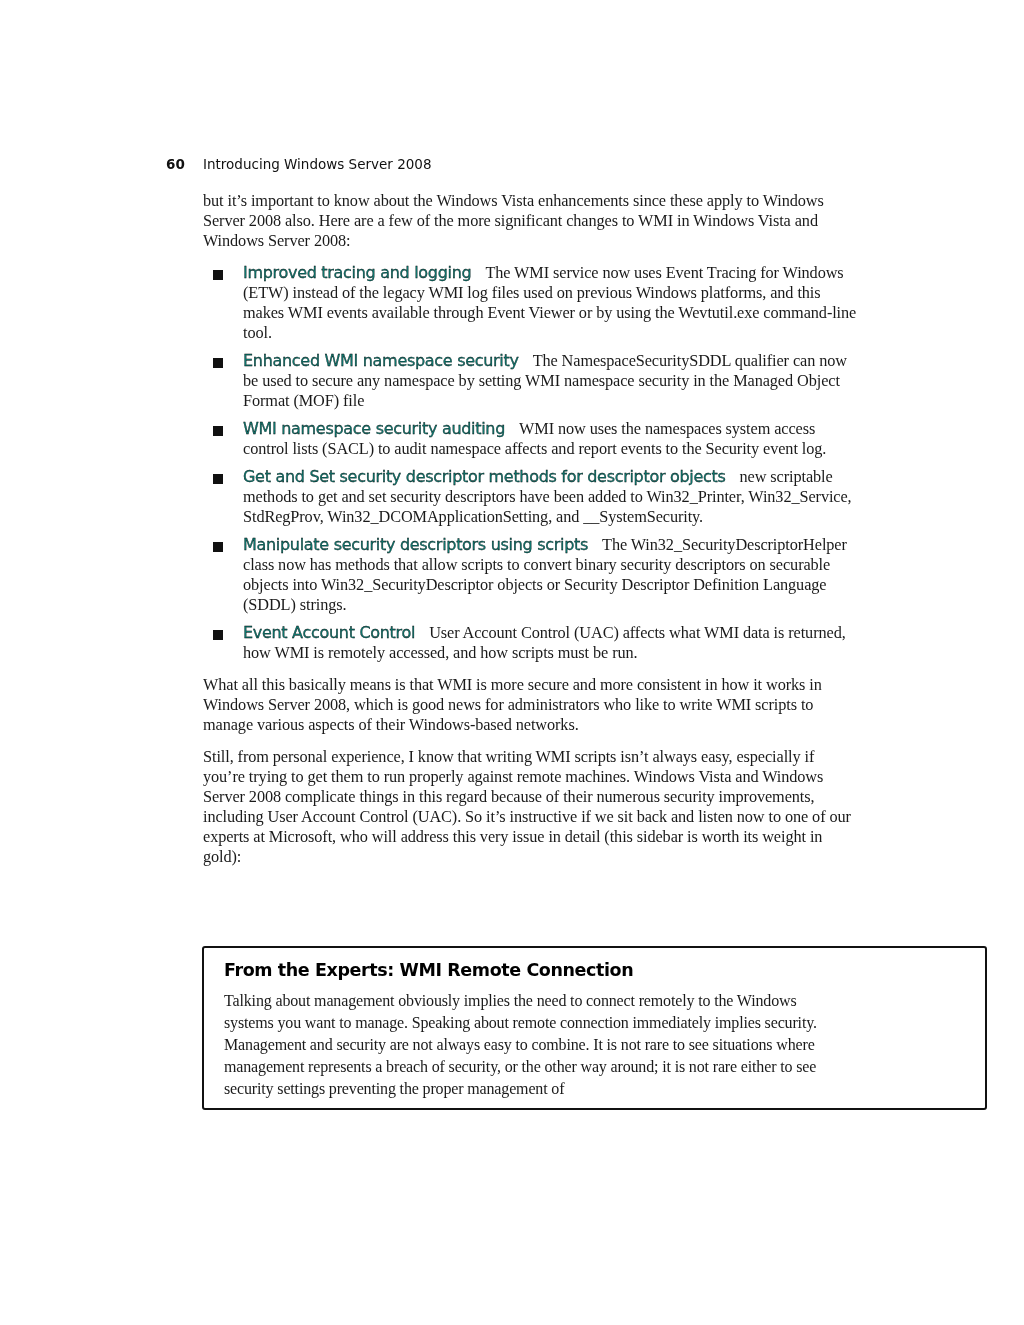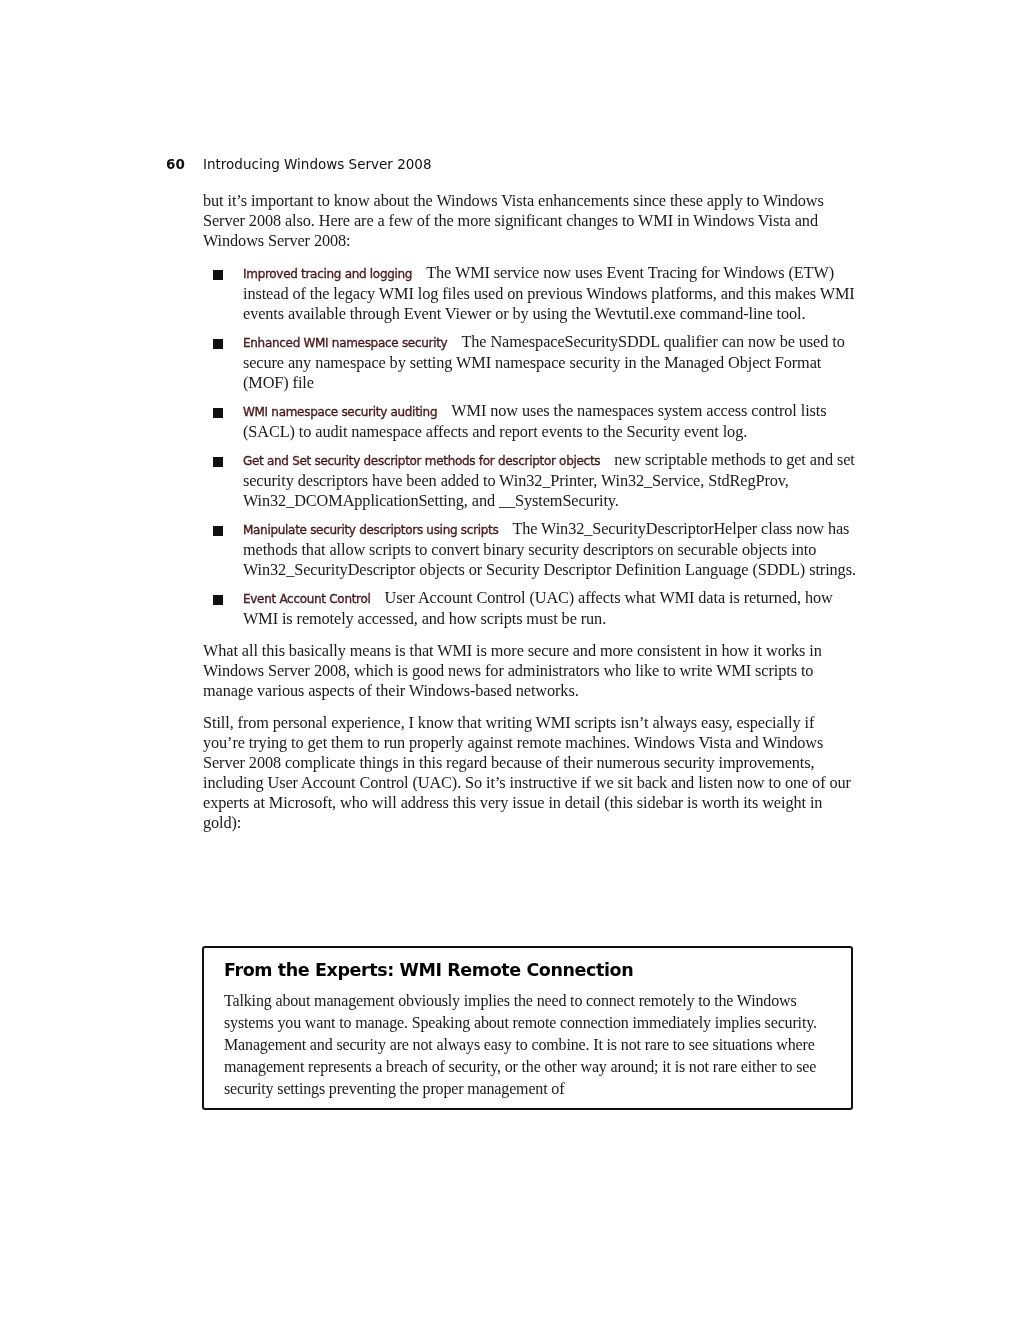--- a/index.html
+++ b/index.html
@@ -5,22 +5,22 @@
     html, body { margin: 0; padding: 0; background: #ffffff; }
     body { width: 1024px; height: 1325px; position: relative; overflow: hidden; color: #1a1a1a; }
     .header { position: absolute; top: 156px; left: 138px; font-family: "DejaVu Sans", sans-serif; font-size: 13.5px; color: #111; }
     .header .pnum { position: absolute; left: 0; top: 0; font-weight: bold; margin-left: 28px; }
     .header .title { position: absolute; left: 65px; top: 0; white-space: nowrap; }
     .content { position: absolute; top: 191px; left: 203px; width: 655px; font-family: "Liberation Serif", serif; font-size: 16.3px; line-height: 20px; letter-spacing: -0.1px; }
     p { margin: 0 0 12px 0; }
     ul.bullets { list-style: none; margin: 0 0 12px 0; padding: 0; }
     ul.bullets li { position: relative; padding-left: 40px; margin-bottom: 8px; }
     ul.bullets li .sq { position: absolute; left: 10px; top: 7px; width: 10px; height: 10px; background: #111; }
-    .term { font-family: "DejaVu Sans", sans-serif; font-weight: normal; font-size: 12px; color: #7f1d1d; margin-right: 14px; letter-spacing: -0.3px; -webkit-text-stroke: 0.3px #000; }
-    .sidebar { position: absolute; top: 946px; left: 202px; width: 651px; height: 164px; border: 2.5px solid #111; border-radius: 3px; padding: 10px 0 0 20px; box-sizing: border-box; }
+    .term { font-family: "DejaVu Sans", sans-serif; font-weight: normal; font-size: 16px; color: #0f766e; margin-right: 14px; letter-spacing: -0.3px; -webkit-text-stroke: 0.3px #000; }
+    .sidebar { position: absolute; top: 946px; left: 202px; width: 785px; height: 164px; border: 2.5px solid #111; border-radius: 3px; padding: 10px 0 0 20px; box-sizing: border-box; }
     .sidebar h3 { margin: 0 0 8px 0; font-family: "DejaVu Sans", sans-serif; font-weight: bold; font-size: 17.5px; line-height: 24px; letter-spacing: -0.4px; color: #000; }
     .sidebar .body { font-family: "Liberation Serif", serif; font-size: 16px; line-height: 22px; width: 615px; letter-spacing: -0.15px; }
   </style>
 </head>
 <body>
 
 <div class="header">
   <span class="pnum">60</span>
   <span class="title">Introducing Windows Server 2008</span>
 </div>

